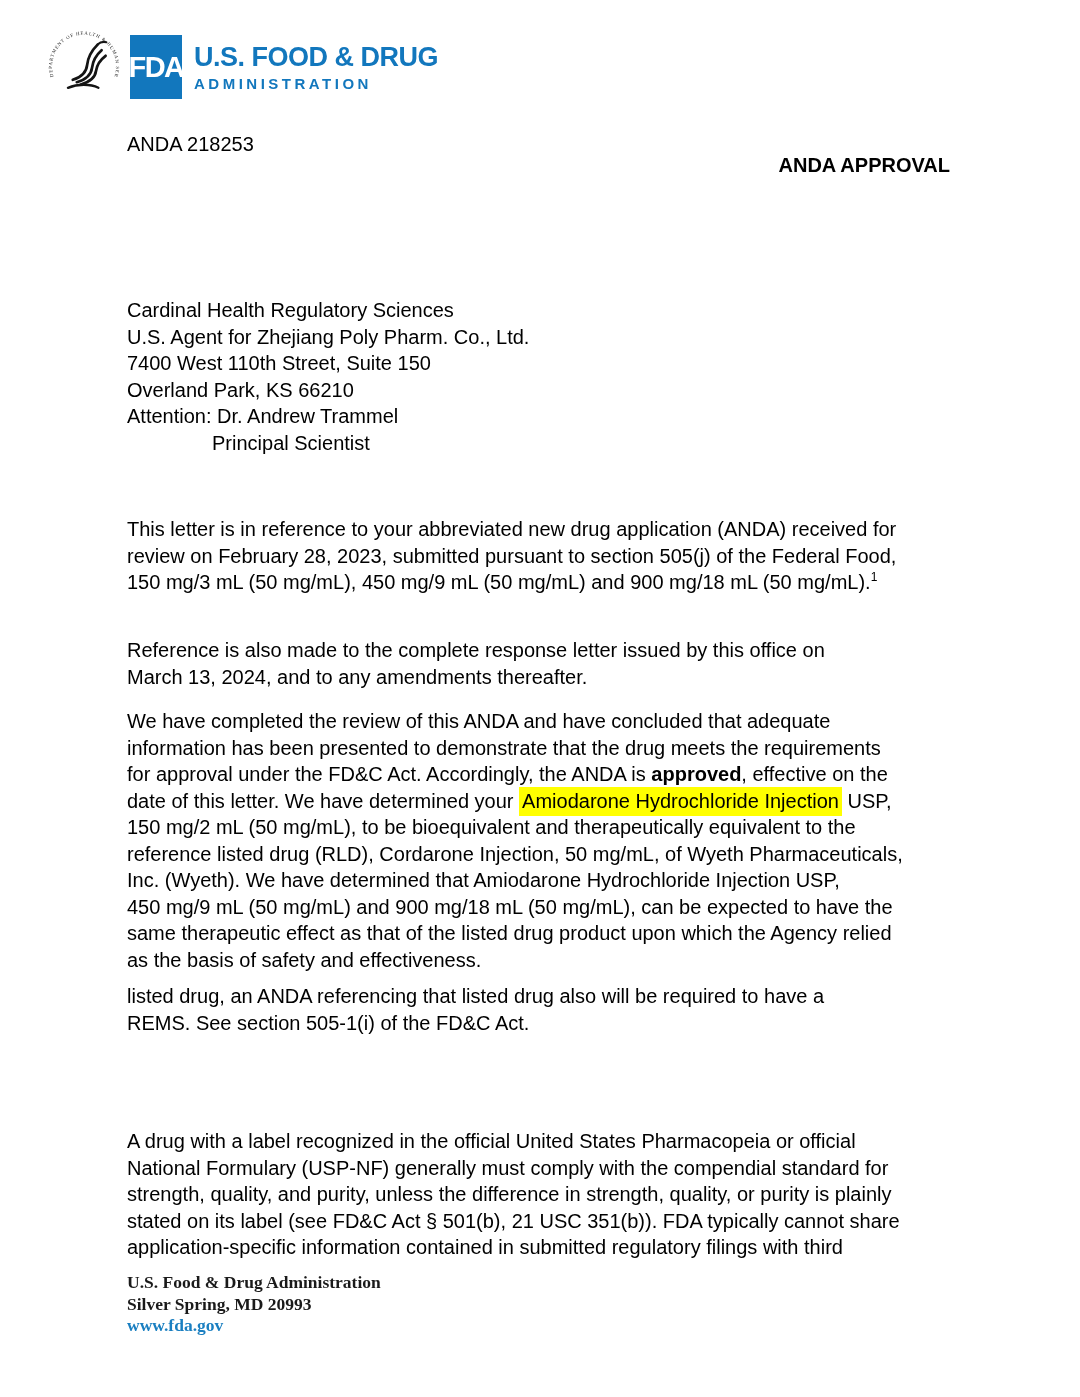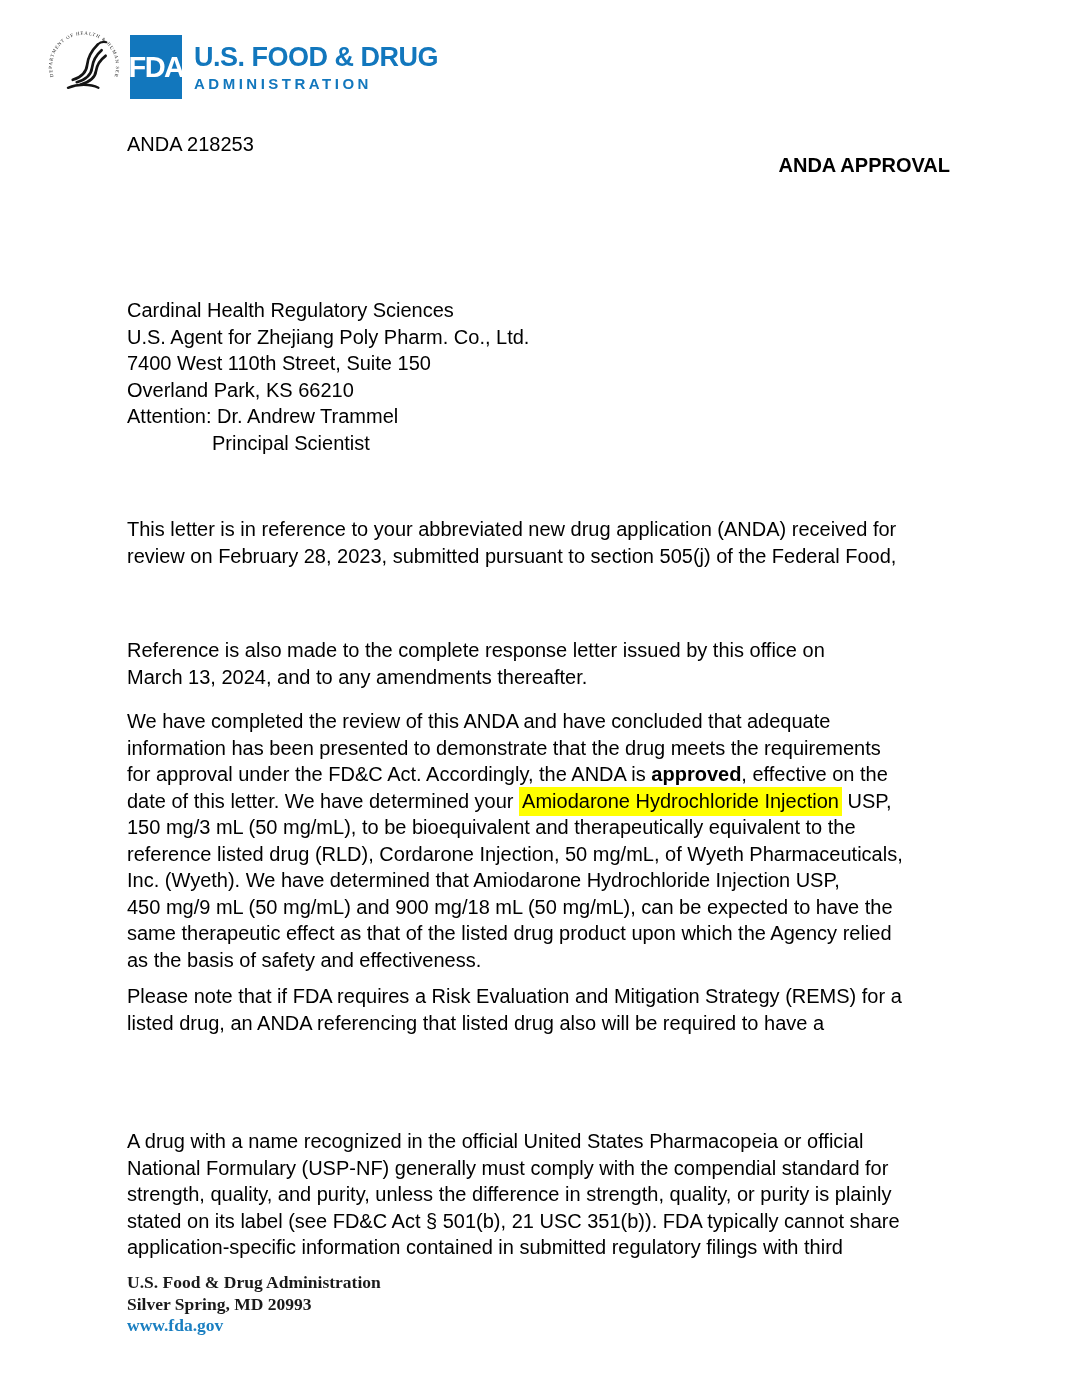--- a/index.html
+++ b/index.html
@@ -91,45 +91,46 @@
       <div class="line">7400 West 110th Street, Suite 150</div>
       <div class="line">Overland Park, KS 66210</div>
       <div class="line">Attention: Dr. Andrew Trammel</div>
       <div class="line">Principal Scientist</div>
     </div>
 
 
   <div class="abs para p1">
       <div class="line">This letter is in reference to your abbreviated new drug application (ANDA) received for</div>
       <div class="line">review on February 28, 2023, submitted pursuant to section 505(j) of the Federal Food,</div>
+      <div class="line">150 mg/3 mL (50 mg/mL), 450 mg/9 mL (50 mg/mL) and 900 mg/18 mL (50 mg/mL).<sup>1</sup></div>
     </div>
   <div class="abs para p2">
       <div class="line">Reference is also made to the complete response letter issued by this office on</div>
       <div class="line">March 13, 2024, and to any amendments thereafter.</div>
     </div>
   <div class="abs para p3">
       <div class="line">We have completed the review of this ANDA and have concluded that adequate</div>
       <div class="line">information has been presented to demonstrate that the drug meets the requirements</div>
       <div class="line">for approval under the FD&amp;C Act. Accordingly, the ANDA is <b>approved</b>, effective on the</div>
       <div class="line">date of this letter. We have determined your <span class="hl">Amiodarone Hydrochloride Injection</span> USP,</div>
-      <div class="line">150 mg/3 mL (50 mg/mL), to be bioequivalent and therapeutically equivalent to the</div>
+      <div class="line">150 mg/2 mL (50 mg/mL), to be bioequivalent and therapeutically equivalent to the</div>
       <div class="line">reference listed drug (RLD), Cordarone Injection, 50 mg/mL, of Wyeth Pharmaceuticals,</div>
       <div class="line">Inc. (Wyeth). We have determined that Amiodarone Hydrochloride Injection USP,</div>
       <div class="line">450 mg/9 mL (50 mg/mL) and 900 mg/18 mL (50 mg/mL), can be expected to have the</div>
       <div class="line">same therapeutic effect as that of the listed drug product upon which the Agency relied</div>
       <div class="line">as the basis of safety and effectiveness.</div>
     </div>
   <div class="abs para p4">
-      <div class="line">Please note that if FDA requires a Risk Evaluation and Mitigation Strategy (REMS) for a</div>
       <div class="line">listed drug, an ANDA referencing that listed drug also will be required to have a</div>
+      <div class="line">REMS. See section 505-1(i) of the FD&amp;C Act.</div>
     </div>
 
 
   <div class="abs para p5">
-      <div class="line">A drug with a name recognized in the official United States Pharmacopeia or official</div>
+      <div class="line">A drug with a label recognized in the official United States Pharmacopeia or official</div>
       <div class="line">National Formulary (USP-NF) generally must comply with the compendial standard for</div>
       <div class="line">strength, quality, and purity, unless the difference in strength, quality, or purity is plainly</div>
       <div class="line">stated on its label (see FD&amp;C Act § 501(b), 21 USC 351(b)). FDA typically cannot share</div>
       <div class="line">application-specific information contained in submitted regulatory filings with third</div>
     </div>
 
   <div class="abs footer">
     <div class="line">U.S. Food &amp; Drug Administration</div>
     <div class="line">Silver Spring, MD 20993</div>
     <div class="line site">www.fda.gov</div>

